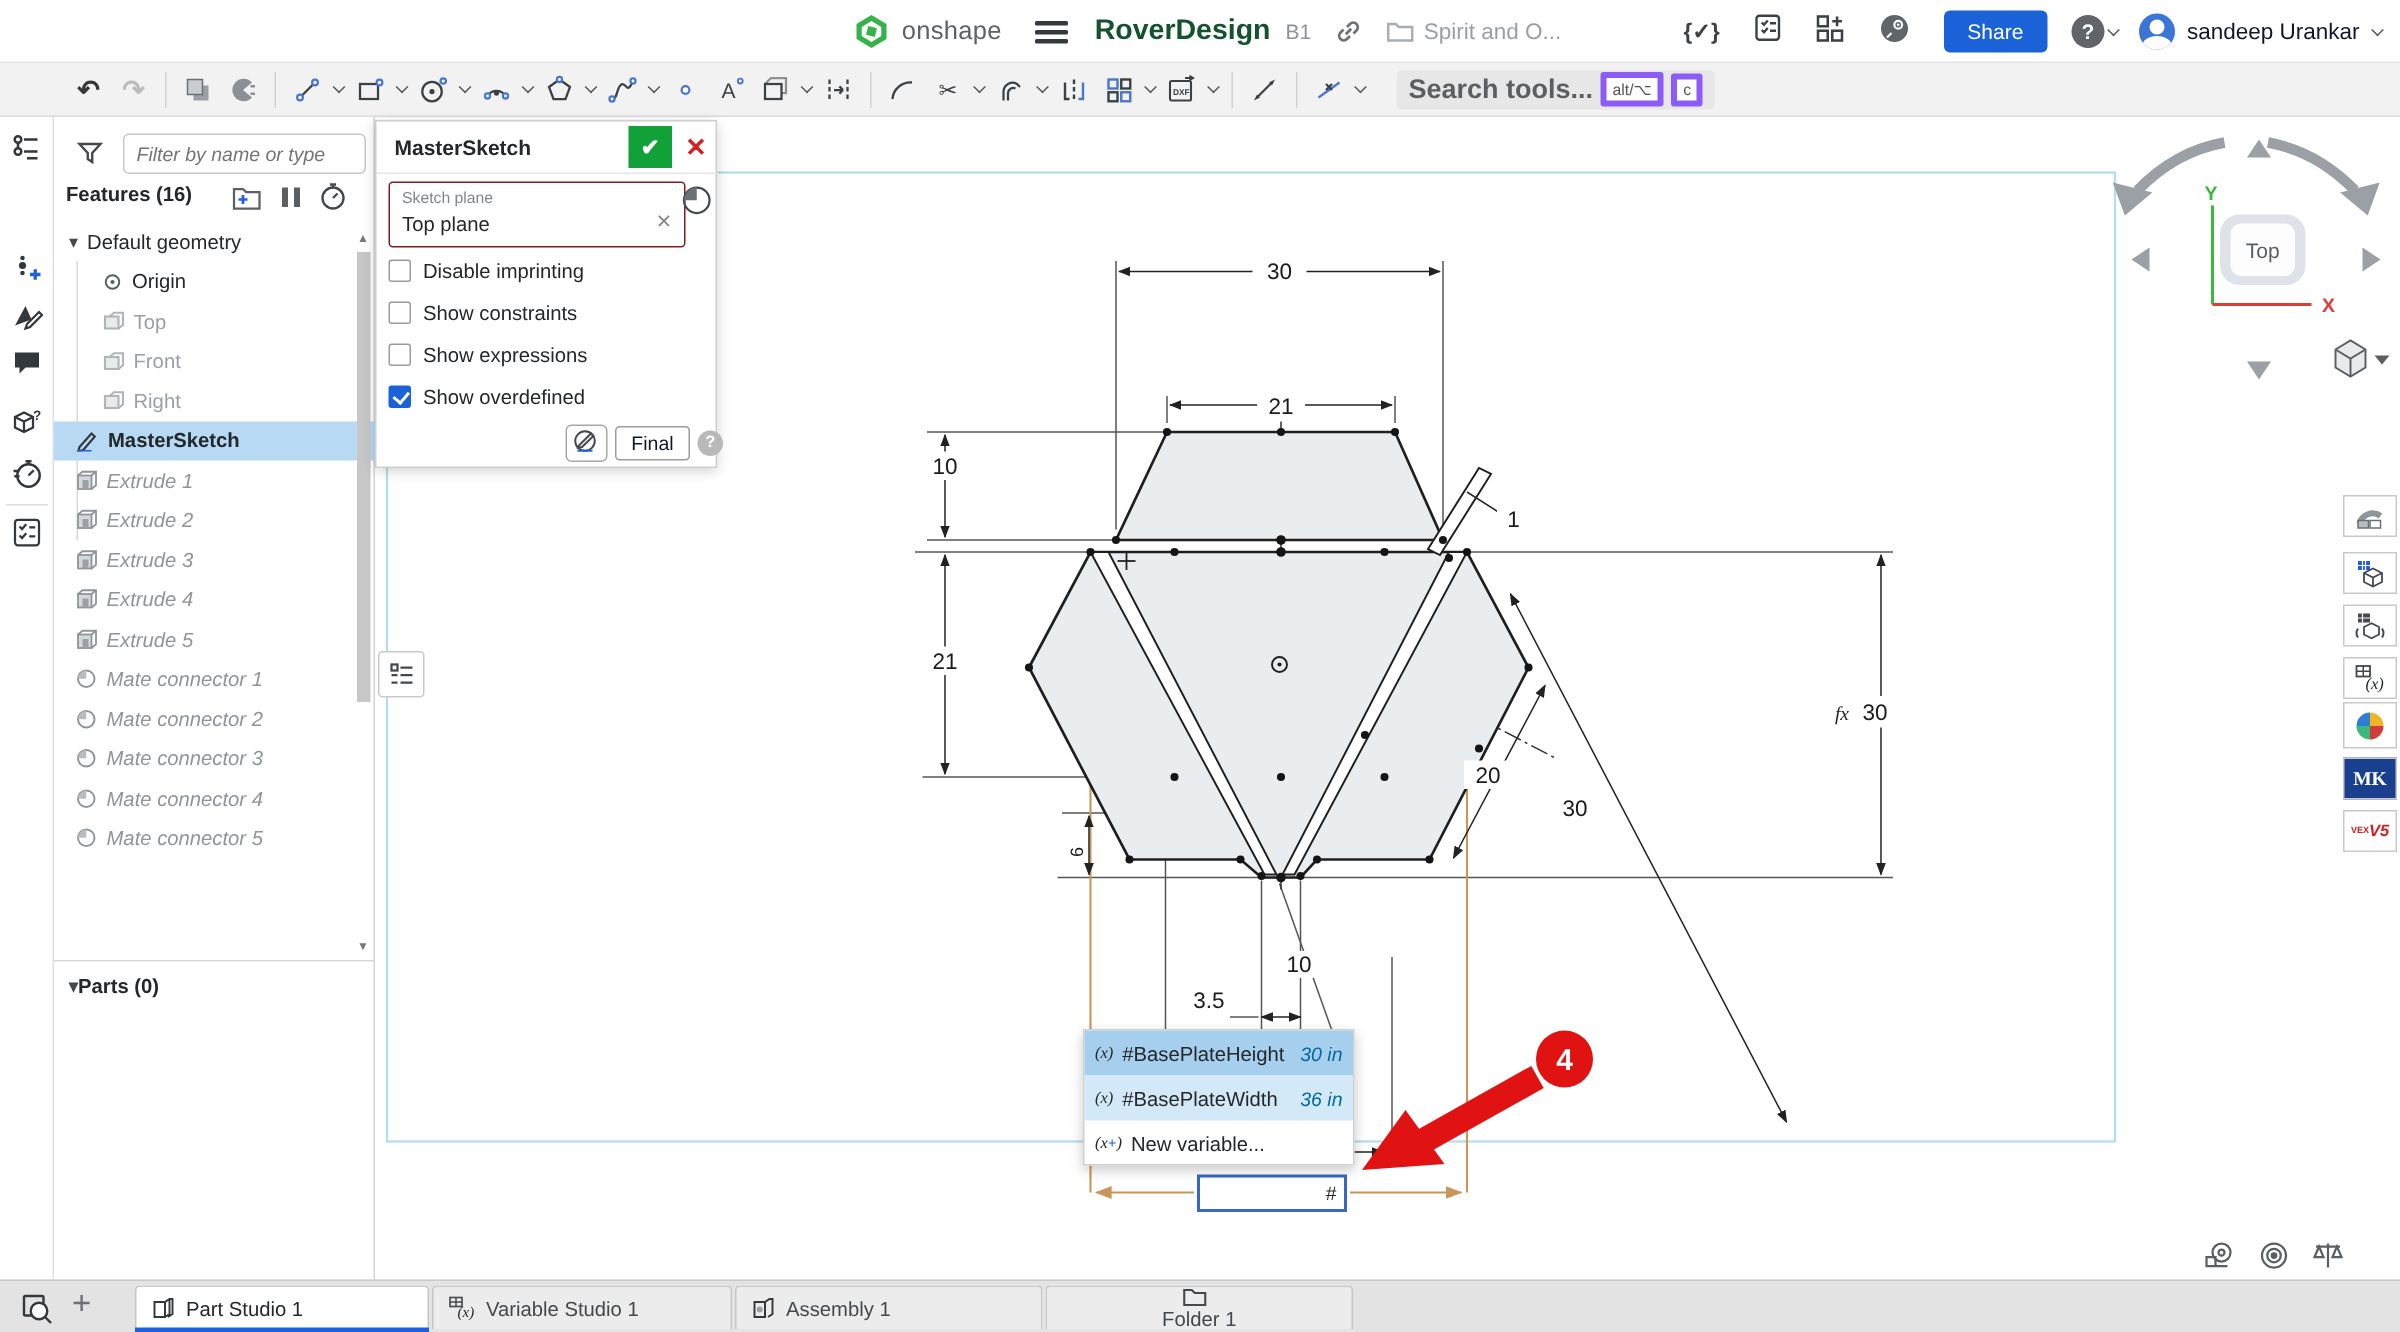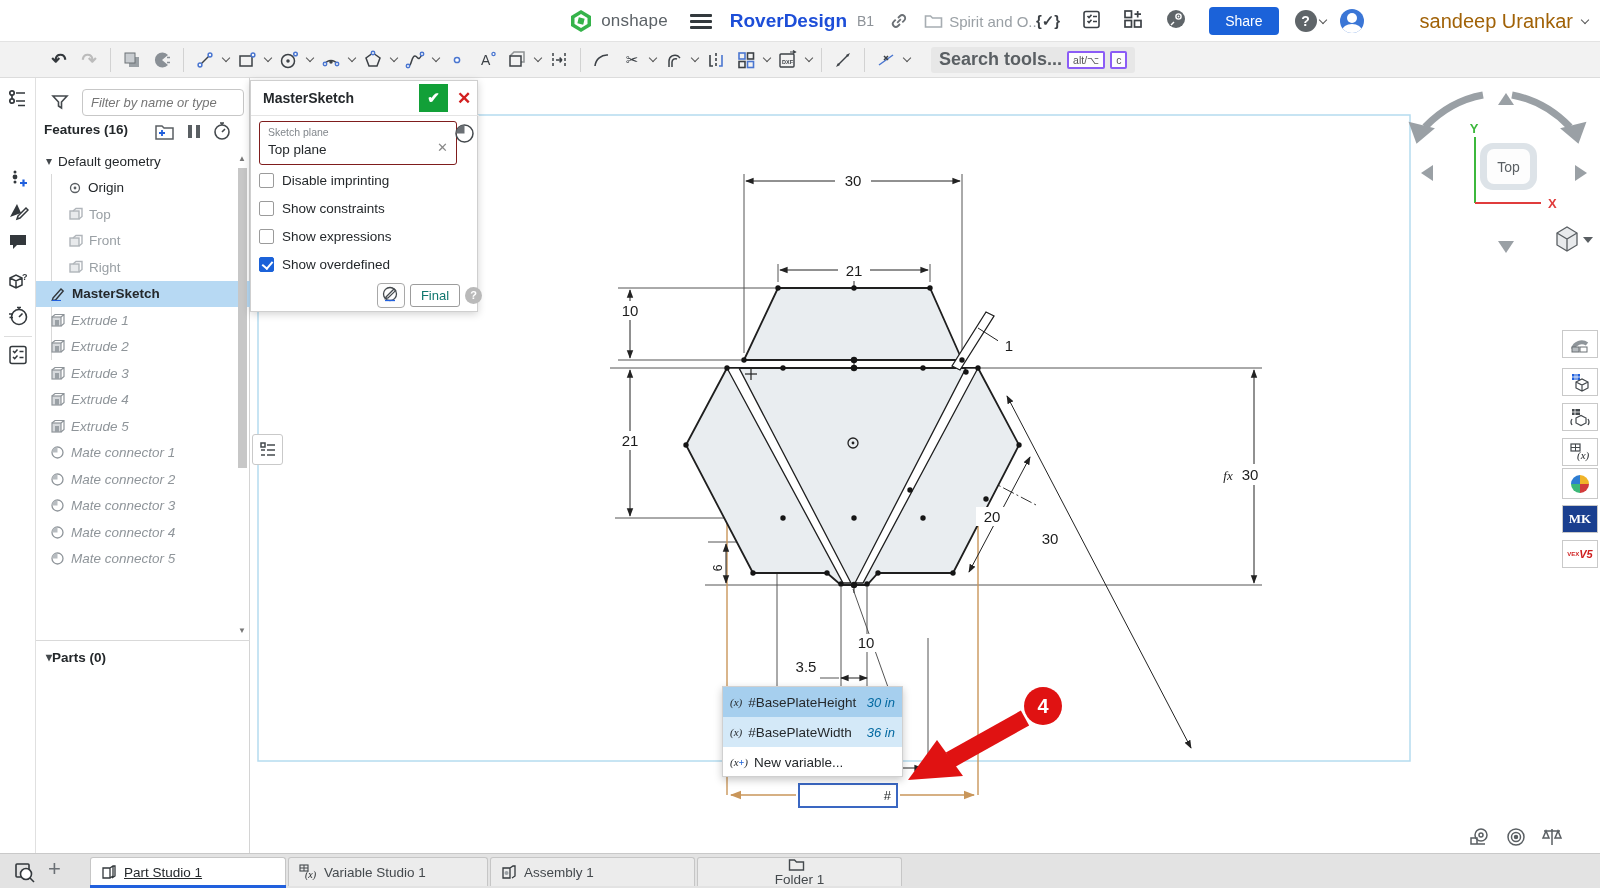--- a/index.html
+++ b/index.html
@@ -7,43 +7,43 @@
   .abs { position:absolute; }
   #stage { position:relative; width:1600px; height:888px; }
 
   
   #header { position:absolute; left:0; top:0; width:1600px; height:42px; background:#fff; border-bottom:1px solid #e3e3e3; z-index:30; }
   .hrow { display:flex; align-items:center; height:42px;justify-content:center; }
   #logo-hex { width:24px; height:24px; margin-left:10px; }
   #logo-word { font-size:17px; color:#5c6267; margin-left:8px; letter-spacing:.2px; }
   #hamburger { margin-left:22px; width:22px; cursor:pointer; }
   #hamburger div { height:3px; background:#33393d; margin:3px 0; border-radius:1px; }
-  #doc-title { font-size:19px; font-weight:bold; color:#1d4ed8; margin-left:18px; }
+  #doc-title { font-size:19px; font-weight:bold; color:#14532d; margin-left:18px; }
   #doc-version { font-size:14px; color:#8d9298; margin-left:10px; }
   .hicon { color:#3c4146; margin-left:16px; display:flex; align-items:center; }
   #workspace-name { font-size:15px; color:#9aa0a5; margin-left:6px; }
   #header-right { position:absolute; right:0; top:0; height:42px; display:flex; align-items:center; }
   .hbtn { margin-right:22px; color:#3c4146; }
   #share-btn { background:#1b62d9; color:#fff; font-size:14px; padding:6px 16px; border-radius:4px; border:none; margin-right:16px; cursor:pointer; }
   #help-circle { width:22px; height:22px; border-radius:50%; background:#5f6569; color:#fff; font-weight:bold; font-size:14px; text-align:center; line-height:22px; }
   #avatar { width:24px; height:24px; border-radius:50%; background:#3b76d6; position:relative; overflow:hidden; margin-right:8px;}
   #avatar::before { content:""; position:absolute; left:7px; top:4px; width:10px; height:10px; border-radius:50%; background:#fff; }
   #avatar::after { content:""; position:absolute; left:2px; top:15px; width:20px; height:14px; border-radius:50%; background:#fff; }
-  #user-name { font-size:20px; color:#a16207; margin-right:6px;margin-left:48px; }
+  #user-name { font-size:15px; color:#0f172a; margin-right:6px; }
   .caret { display:inline-block; width:6px; height:6px; border-right:1.7px solid #555; border-bottom:1.7px solid #555; transform:rotate(45deg); margin:0 3px 3px 3px; }
 
   
   #toolbar { position:absolute; left:0; top:42px; width:1600px; height:36px; background:#f2f2f2; border-bottom:1px solid #dcdcdc; display:flex; align-items:center; z-index:29; padding-left:44px; }
   .ticon { display:flex; align-items:center; justify-content:center; width:26px; height:28px; margin:0 2px; cursor:pointer; }
   .tsep { width:1px; height:24px; background:#d2d2d2; margin:0 6px; }
   .tundo { font-size:18px; font-weight:bold; color:#33383c; }
   .tredo { font-size:18px; font-weight:bold; color:#bcbcbc; }
   #search-tools { margin-left:18px; background:#e7e7e7; border-radius:3px; height:26px; display:flex; align-items:center; padding:0 8px; cursor:text; }
   #search-tools-label { font-size:18px; color:#5a5f63;font-weight:bold; }
-  .key-badge { font-size:10.5px; color:#555; background:#fdfdfd; border:2px solid #8b5cf6; border-radius:2px; padding:1px 4px; margin-left:5px; }
+  .key-badge { font-size:10.5px; color:#555; background:#fdfdfd; border:4px solid #8b5cf6; border-radius:2px; padding:1px 4px; margin-left:5px; }
 
   
   #left-strip { position:absolute; left:0; top:78px; width:36px; height:775px; background:#fff; border-right:1px solid #e0e0e0; z-index:20; }
   .strip-icon { position:absolute; left:7px; width:22px; height:22px; cursor:pointer; }
   #strip-divider { position:absolute; left:4px; top:258px; width:28px; height:1px; background:#ddd; }
 
   
   #feature-panel { position:absolute; left:36px; top:78px; width:214px; height:775px; background:#fff; border-right:1px solid #d4d4d4; z-index:20; }
   #filter-input { position:absolute; left:46px; top:11px; width:162px; height:27px; border:1px solid #c7c7c7; border-radius:4px; font-style:italic; font-size:13px; color:#555; padding:0 8px; font-family:"Liberation Sans",sans-serif; }
   #features-header { position:absolute; left:8px; top:44px; font-size:13.5px; font-weight:bold; color:#24282b; }
@@ -75,21 +75,21 @@
   #plane-label { position:absolute; left:8px; top:4px; font-size:10.5px; color:#82878c; }
   #plane-value { position:absolute; left:8px; top:20px; font-size:13.5px; color:#24282b; }
   #plane-clear { position:absolute; right:8px; top:18px; font-size:13px; color:#888; cursor:pointer; }
   #dlg-clock { position:absolute; left:203px; top:42px; width:21px; height:21px; cursor:pointer; }
   .cb-row { position:absolute; left:8px; display:flex; align-items:center; cursor:pointer; }
   .cb { width:15px; height:15px; border:1px solid #9b9b9b; border-radius:2px; background:#fff; }
   .cb-checked { background:#1b62d9; border-color:#1b62d9; position:relative; }
   .cb-checked::after { content:""; position:absolute; left:4px; top:1px; width:5px; height:8px; border-right:2px solid #fff; border-bottom:2px solid #fff; transform:rotate(40deg); }
   .cb-label { font-size:13.5px; color:#24282b; margin-left:8px; }
   #sketch-mode-btn { position:absolute; left:126px; top:202px; width:28px; height:25px; border:1px solid #a8a8a8; border-radius:4px; background:#fdfdfd; cursor:pointer; }
-  #final-btn { position:absolute; left:159px; top:203px; width:50px; height:23px; border:1px solid #9c9c9c; border-radius:3px; background:#fff; font-size:13px; color:#0f766e; cursor:pointer; font-family:"Liberation Sans",sans-serif; }
+  #final-btn { position:absolute; left:159px; top:203px; width:50px; height:23px; border:1px solid #9c9c9c; border-radius:3px; background:#fff; font-size:13px; color:#0f172a; cursor:pointer; font-family:"Liberation Sans",sans-serif; }
   #dlg-help { position:absolute; left:214px; top:206px; width:17px; height:17px; border-radius:50%; background:#b9b9b9; color:#fff; font-size:11px; font-weight:bold; text-align:center; line-height:17px; }
 
   
   #list-float-btn { position:absolute; left:252px; top:434px; width:31px; height:31px; background:#fff; border:1px solid #c9c9c9; border-radius:3px; z-index:15; cursor:pointer; display:flex; align-items:center; justify-content:center; }
 
   
   #var-dropdown { position:absolute; left:722px; top:686px; width:181px; height:91px; background:#fff; border:1px solid #d0d0d0; box-shadow:0 3px 8px rgba(0,0,0,.22); z-index:45; font-size:13.5px; }
   .dd-row { height:30px; display:flex; align-items:center; padding:0 7px; cursor:pointer; }
   .dd-sel { background:#a6cfee; }
   .dd-hover { background:#d4e9f8; }
@@ -114,21 +114,21 @@
   #vex-top { font-size:6px; color:#cf1f1f; font-weight:bold; }
   #vex-v5  { font-size:11px; color:#cf1f1f; font-weight:bold; font-style:italic; }
 
   
   #bottom-icons { position:absolute; left:1468px; top:826px; display:flex; gap:12px; z-index:10; }
   #bottom-icons svg { cursor:pointer; }
 
   
   #tabbar { position:absolute; left:0; top:853px; width:1600px; height:35px; background:#e3e3e3; border-top:1px solid #c9c9c9; z-index:35; }
   .tab { position:absolute; top:3px; height:29px; display:flex; align-items:center; font-size:13.5px; border:1px solid #c6c6c6; border-bottom:none; border-radius:3px 3px 0 0; padding:0 10px; cursor:pointer; }
-  .tab-active { background:#fff; color:#24282b;text-decoration:underline; }
+  .tab-active { background:#fff; color:#24282b; }
   .tab-idle { background:#ececec; color:#44494d; }
   #tab-underline { position:absolute; left:90px; top:31px; width:196px; height:3px; background:#2160dd; }
   .tab .ticn { margin-right:7px; display:flex; }
   #tab-search { position:absolute; left:14px; top:8px; cursor:pointer; }
   #tab-add { position:absolute; left:48px; top:2px; font-size:22px; color:#6b7075; cursor:pointer; }
 </style>
 </head>
 <body>
 
 <div id="stage">

